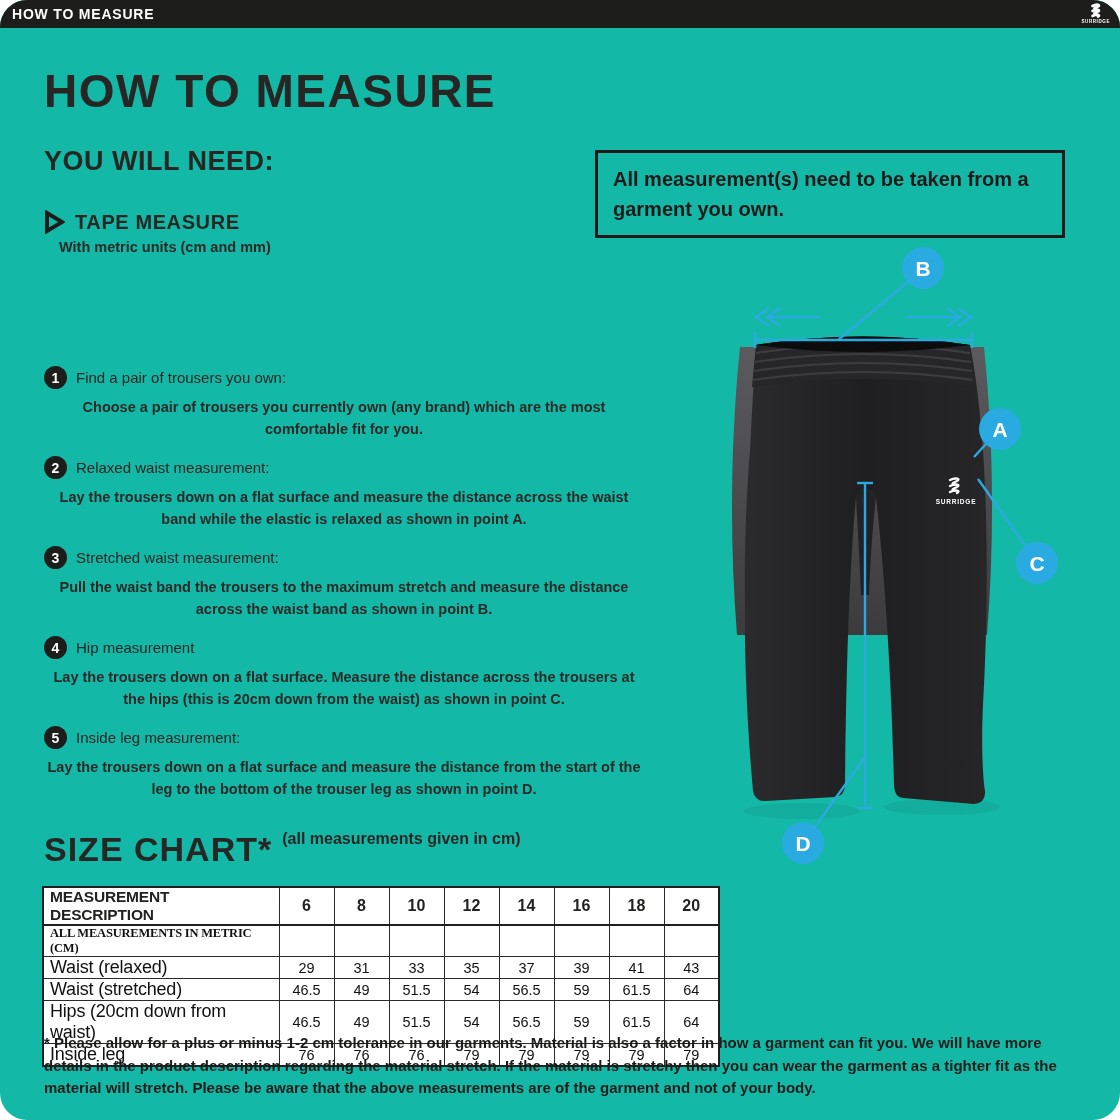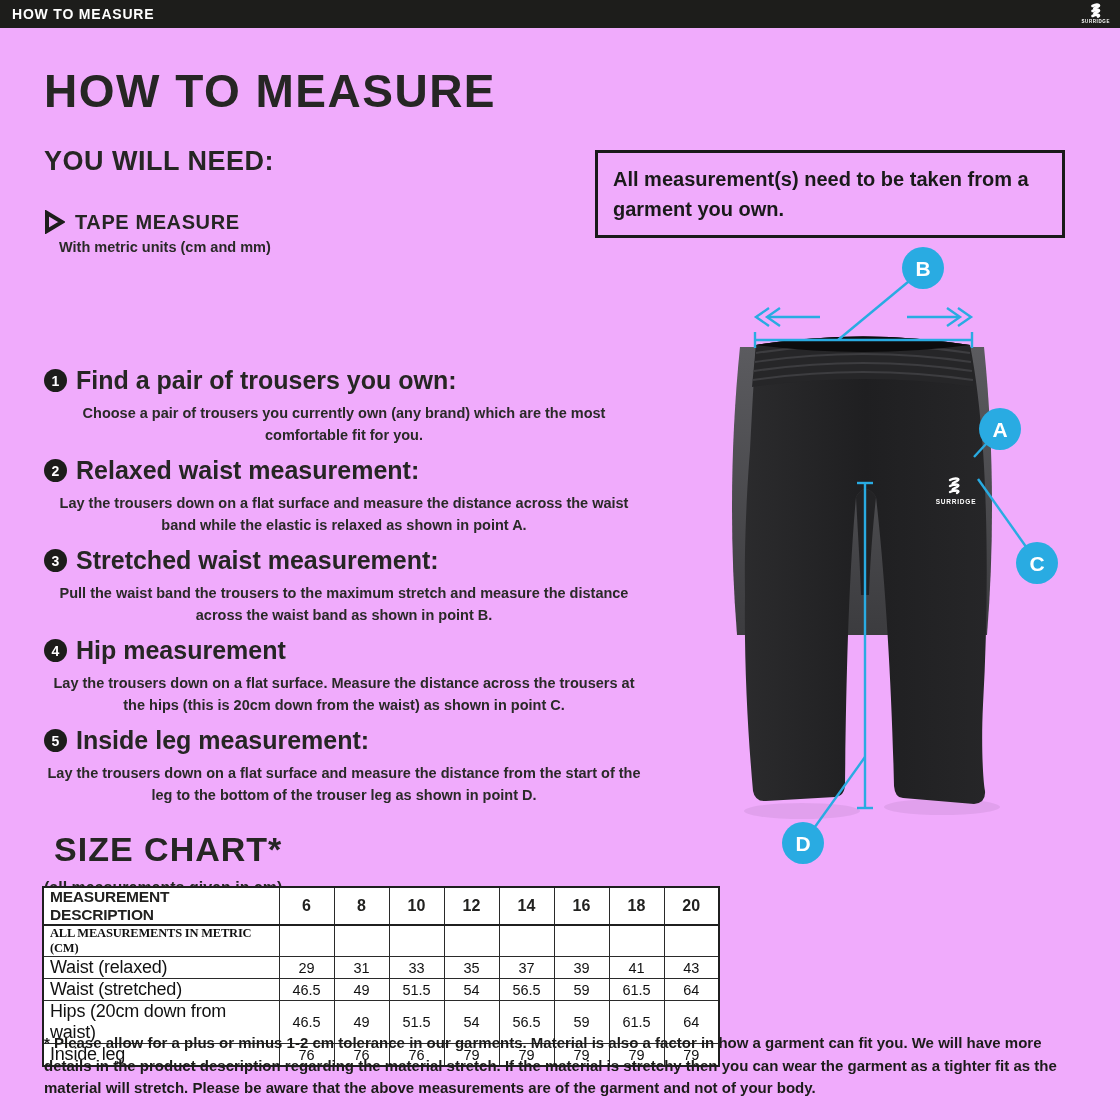--- a/index.html
+++ b/index.html
@@ -1,17 +1,17 @@
 <!DOCTYPE html>
 <html><head>
 <meta charset="utf-8">
 <style>
   * { margin:0; padding:0; box-sizing:border-box; }
   html,body { width:1120px; height:1120px; background:#ffffff; font-family:"Liberation Sans", sans-serif; color:#222220; }
-  .page { position:relative; width:1120px; height:1120px; overflow:hidden; background:#f0abfc; }
+  .page { position:relative; width:1120px; height:1120px; overflow:hidden; background:#14b8a6;border-radius:27px; }
 
   
   .topbar { position:absolute; left:0; top:0; width:1120px; height:28px; background:#1d1d1b; display:flex; align-items:center; justify-content:space-between; padding:0 10px 0 12px; }
   .topbar-title { color:#fff; font-weight:bold; font-size:14px; letter-spacing:.8px; }
   .topbar-brand { display:flex; flex-direction:column; align-items:center; line-height:1; }
   .topbar-brand .brand-word { color:#fff; font-size:4.5px; font-weight:bold; letter-spacing:.6px; margin-top:1px; }
 
   
   .h1 { position:absolute; left:44px; top:64px; font-size:46px; font-weight:bold; letter-spacing:1.5px; color:#262624; }
   .h2need { position:absolute; left:44px; top:146px; font-size:27px; font-weight:bold; letter-spacing:.5px; color:#262624; }
@@ -19,31 +19,31 @@
   
   .req { position:absolute; left:44px; width:560px; }
   .req-head { display:flex; align-items:center; gap:10px; }
   .req-label { font-size:20px; font-weight:bold; letter-spacing:.6px; color:#262624; }
   .req-desc { font-size:14.5px; font-weight:bold; margin-top:5px; margin-left:15px; color:#2a2a28; }
 
   
   .step { position:absolute; left:44px; width:600px; }
   .step-head { display:flex; align-items:center; gap:9px; margin-bottom:7px; }
   .badge { width:23px; height:23px; border-radius:50%; background:#1d1d1b; color:#fff; font-size:14px; font-weight:bold; display:flex; align-items:center; justify-content:center; flex:0 0 23px; }
-  .step-title { font-size:25px; font-weight:bold; color:#262624;text-align:right; }
+  .step-title { font-size:15px; font-weight:normal; color:#262624;text-align:right; }
   .step-body { font-size:14.5px; font-weight:bold; line-height:1.52; color:#2a2a28;text-align:center; }
 
   
   .note { position:absolute; left:595px; top:150px; width:470px; border:3px solid #1a1a1a; padding:11px 15px; font-size:20px; font-weight:bold; line-height:1.5; color:#1a1a1a; }
 
   
   .diagram { position:absolute; left:690px; top:235px; width:410px; height:645px; }
 
   
-  .sizechart-head { position:absolute; left:44px; top:830px; display:flex; align-items:flex-end; gap:10px;flex-direction:column; }
+  .sizechart-head { position:absolute; left:44px; top:830px; display:flex; align-items:flex-start; gap:10px; }
   .sizechart-title { font-size:34px; font-weight:bold; letter-spacing:1px; color:#262624; }
   .sizechart-sub { font-size:16px; font-weight:bold; color:#262624; }
 
   table.sizes { position:absolute; left:42px; top:886px; border-collapse:collapse; table-layout:fixed; }
   table.sizes th, table.sizes td { border:1px solid #2a2a2a; padding:0 6px; background:#fff; }
   table.sizes { border:2px solid #1f1f1f; }
   table.sizes thead th { border-bottom:2px solid #1f1f1f; height:27px; font-size:16px; font-weight:bold; text-align:center; }
   table.sizes thead th.desc { text-align:left; width:236px; font-size:15.5px; letter-spacing:-.2px; }
   table.sizes col.val { width:55px; }
   table.sizes td { height:20px; font-size:14.5px; text-align:center; color:#111; }

